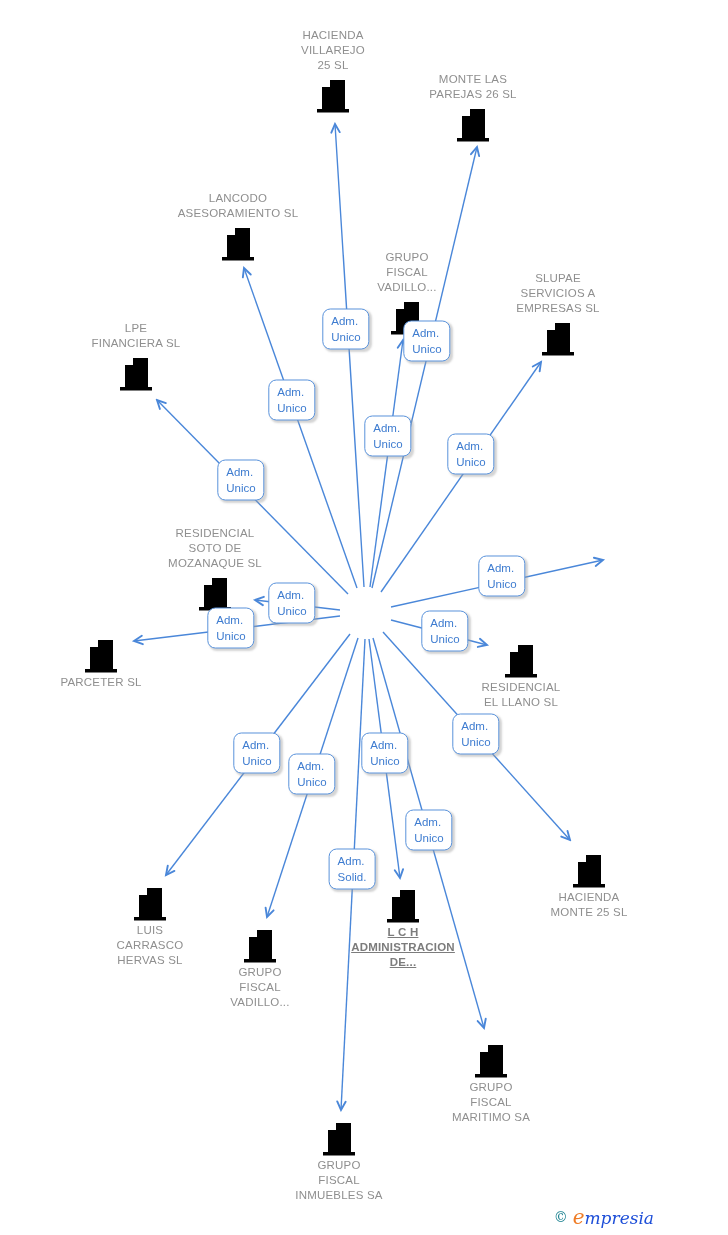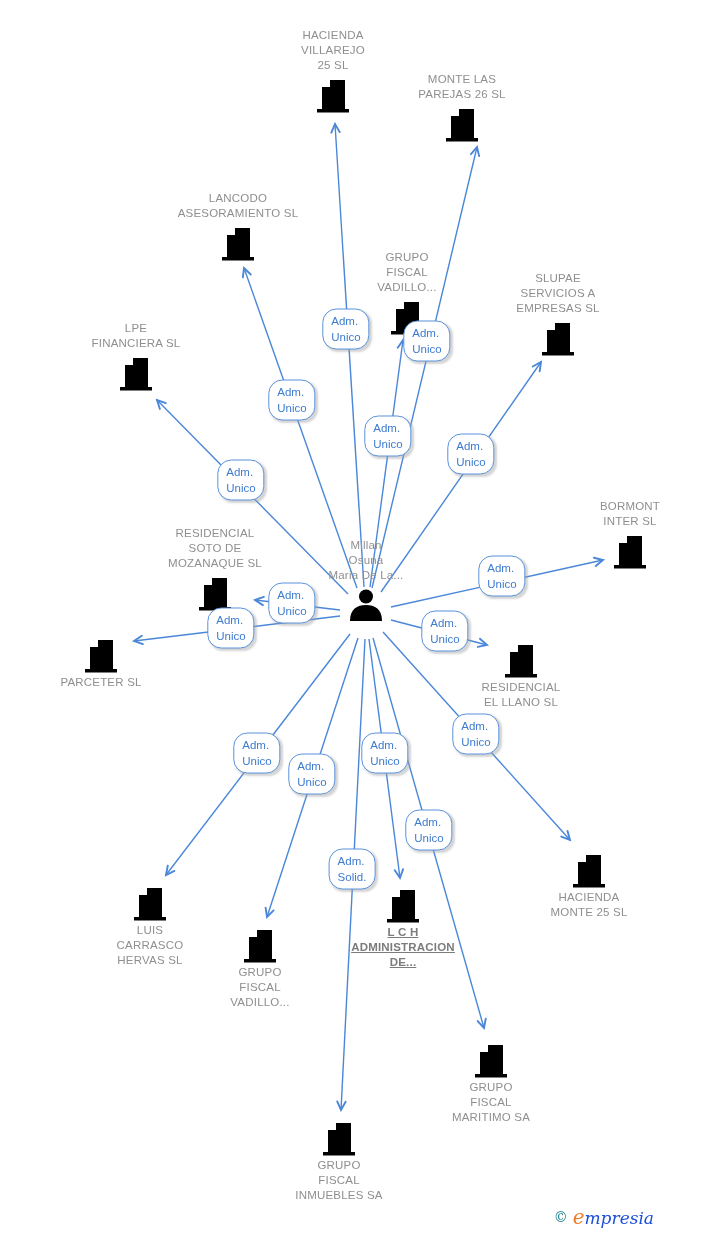--- a/index.html
+++ b/index.html
@@ -14,21 +14,21 @@
   }
   .cname{
     font-size:11.5px;line-height:15px;color:#8f8f8f;text-align:center;
     letter-spacing:.2px;white-space:nowrap;
   }
   .bld{width:36px;height:38px;margin:2px 0;}
   .node.hl .cname{font-weight:bold;color:#7c7c7c;text-decoration:underline;}
   .prs{width:36px;height:32px;margin-top:6px;}
   .elabel{
     position:absolute;z-index:3;transform:translate(-50%,-50%);
-    background:#ffffff;border:1.5px solid #5a93dc;border-radius:14px;
+    background:#ffffff;border:1.5px solid #5a93dc;border-radius:8px;
     padding:3px 8px 4px 8px;font-size:11.5px;line-height:16px;color:#3e7cd0;
     box-shadow:2px 2px 2px rgba(160,160,160,0.45);white-space:nowrap;text-align:left;
   }
   .footer{
     position:absolute;z-index:4;right:6px;bottom:6px;
     font-family:"DejaVu Serif",serif;font-style:italic;font-size:17px;
     display:flex;align-items:center;gap:5px;
   }
   .footer .copy{color:#19808f;font-size:14px;font-style:normal;}
   .footer .brand-e{color:#ef7b24;font-size:20px;}
@@ -89,21 +89,21 @@
       <line x1="365" y1="639" x2="341" y2="1110" marker-end="url(#arrow)"></line>
     </g>
   </svg>
 
   <div class="node" style="left:258px;top:28px;">
     <div class="cname">HACIENDA<br>VILLAREJO<br>25 SL</div>
     <svg class="bld">
         <use href="#bld"></use>
       </svg>
   </div>
-  <div class="node" style="left:387px;top:72px;align-items:center;">
+  <div class="node" style="left:398px;top:72px;align-items:center;">
     <div class="cname">MONTE LAS<br>PAREJAS 26 SL</div>
     <svg class="bld">
         <use href="#bld"></use>
       </svg>
   </div>
   <div class="node" style="left:163px;top:191px;">
     <div class="cname">LANCODO<br>ASESORAMIENTO SL</div>
     <svg class="bld">
         <use href="#bld"></use>
       </svg>
@@ -119,26 +119,20 @@
     <svg class="bld">
         <use href="#bld"></use>
       </svg>
   </div>
   <div class="node" style="left:483px;top:271px;">
     <div class="cname">SLUPAE<br>SERVICIOS A<br>EMPRESAS SL</div>
     <svg class="bld">
         <use href="#bld"></use>
       </svg>
   </div>
-  <div class="node" style="left:555px;top:499px;">
-    <div class="cname">BORMONT<br>INTER SL</div>
-    <svg class="bld">
-        <use href="#bld"></use>
-      </svg>
-  </div>
   <div class="node" style="left:140px;top:526px;">
     <div class="cname">RESIDENCIAL<br>SOTO DE<br>MOZANAQUE SL</div>
     <svg class="bld">
         <use href="#bld"></use>
       </svg>
   </div>
 
   <div class="node" style="left:26px;top:633px;justify-content:flex-end;">
     <svg class="bld">
         <use href="#bld"></use>
@@ -181,26 +175,20 @@
       </svg>
     <div class="cname">GRUPO<br>FISCAL<br>MARITIMO SA</div>
   </div>
   <div class="node" style="left:264px;top:1116px;">
     <svg class="bld">
         <use href="#bld"></use>
       </svg>
     <div class="cname">GRUPO<br>FISCAL<br>INMUEBLES SA</div>
   </div>
 
-  <div class="node" style="left:291px;top:538px;">
-    <div class="cname">Millan<br>Osuna<br>Maria De La...</div>
-    <svg class="prs">
-        <use href="#prs"></use>
-      </svg>
-  </div>
 
   <div class="elabel" style="left:346px;top:329px;"><span>Adm.<br>Unico</span></div>
   <div class="elabel" style="left:427px;top:341px;"><span>Adm.<br>Unico</span></div>
   <div class="elabel" style="left:292px;top:400px;"><span>Adm.<br>Unico</span></div>
   <div class="elabel" style="left:388px;top:436px;"><span>Adm.<br>Unico</span></div>
   <div class="elabel" style="left:471px;top:454px;"><span>Adm.<br>Unico</span></div>
   <div class="elabel" style="left:241px;top:480px;"><span>Adm.<br>Unico</span></div>
   <div class="elabel" style="left:502px;top:576px;"><span>Adm.<br>Unico</span></div>
   <div class="elabel" style="left:292px;top:603px;"><span>Adm.<br>Unico</span></div>
   <div class="elabel" style="left:231px;top:628px;"><span>Adm.<br>Unico</span></div>

